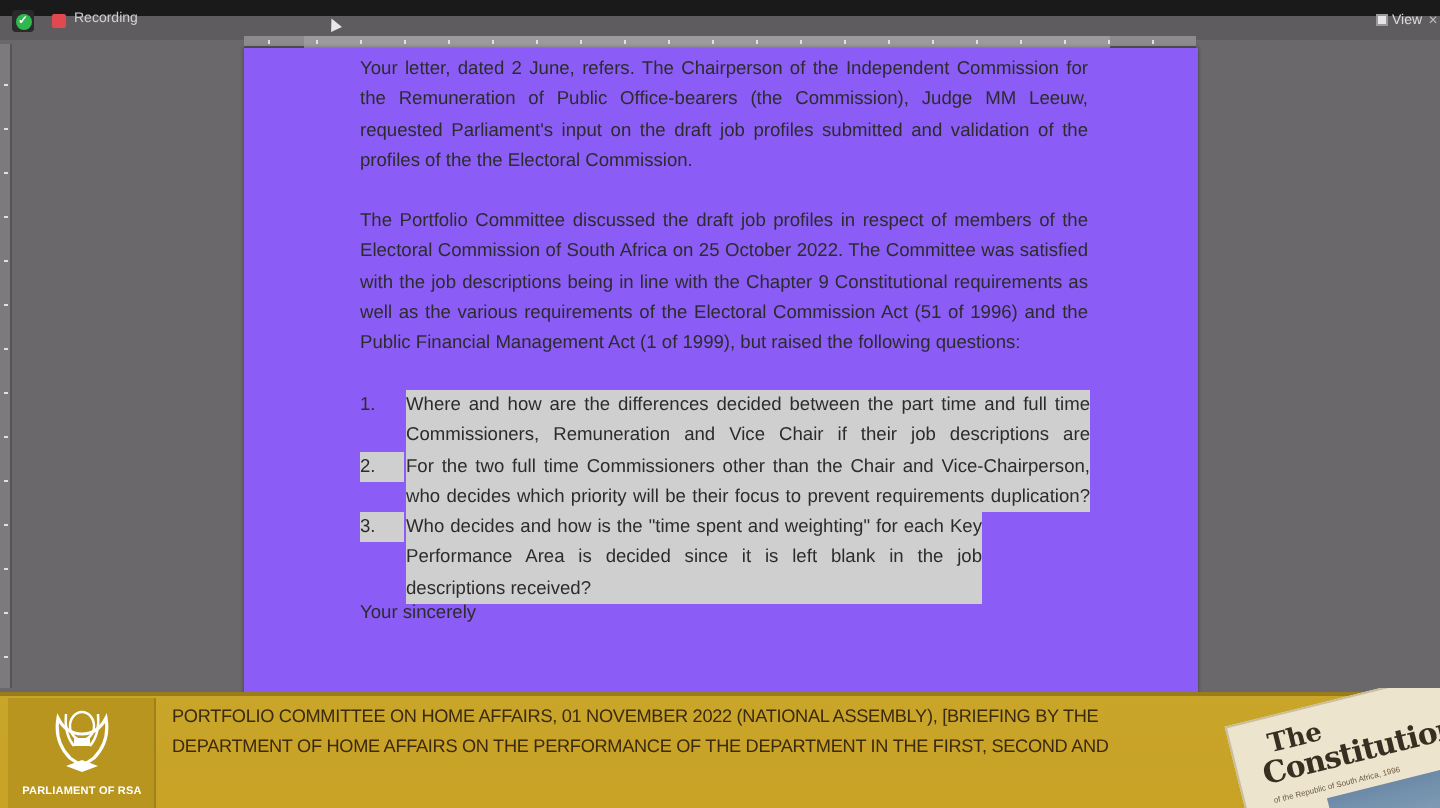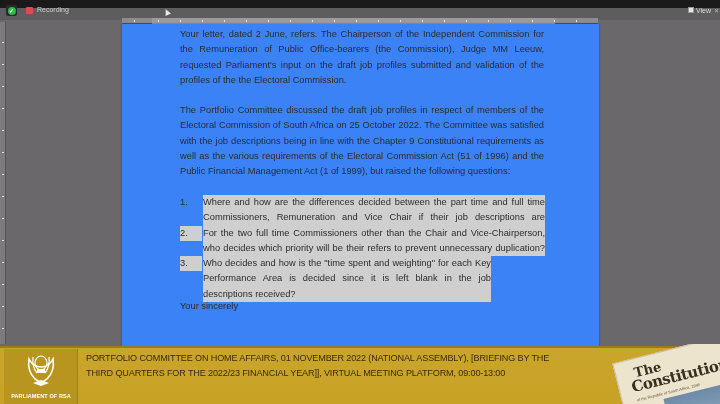--- a/index.html
+++ b/index.html
@@ -58,21 +58,21 @@
     .tick { position: absolute; top: 2px; width: 1px; height: 2px; background: #e0e0e0; }
     .vruler {
       position: absolute; left: 0px; top: 22px; width: 6px; height: 322px;
       background: #7c7a7c; border-right: 1px solid #555;
     }
     .vtick { position: absolute; left: 2px; width: 2px; height: 1px; background: #e0e0e0; }
 
     
     .page {
       position: absolute; left: 122px; top: 24px; width: 477px; height: 356px;
-      background: #3b82f6;
+      background: #8b5cf6;
       box-shadow: 0 0 2px rgba(0,0,0,0.4);
     }
     .doc-text {
       position: absolute; left: 58px; width: 364px;
       font-size: 9.3px; line-height: 15.3px; color: #2c2c2c;
       text-align: justify; text-align-last: left;
     }
     .p1 { top: 3px; }
     .p2 { top: 79px; }
     .list { position: absolute; left: 58px; top: 171px; width: 364px; }
@@ -201,21 +201,21 @@
 <div class="page">
   <p class="doc-text p1">Your letter, dated 2 June, refers. The Chairperson of the Independent Commission for the Remuneration of Public Office-bearers (the Commission), Judge MM Leeuw, requested Parliament's input on the draft job profiles submitted and validation of the profiles of the the Electoral Commission.</p>
   <p class="doc-text p2">The Portfolio Committee discussed the draft job profiles in respect of members of the Electoral Commission of South Africa on 25 October 2022. The Committee was satisfied with the job descriptions being in line with the Chapter 9 Constitutional requirements as well as the various requirements of the Electoral Commission Act (51 of 1996) and the Public Financial Management Act (1 of 1999), but raised the following questions:</p>
   <div class="list">
     <div class="li">
       <span class="li-num">1.</span>
       <span class="li-text">Where and how are the differences decided between the part time and full time Commissioners, Remuneration and Vice Chair if their job descriptions are identical?</span>
     </div>
     <div class="li">
       <span class="li-num hl">2.</span>
-      <span class="li-text">For the two full time Commissioners other than the Chair and Vice-Chairperson, who decides which priority will be their refers to prevent unnecessary duplication?</span>
+      <span class="li-text">For the two full time Commissioners other than the Chair and Vice-Chairperson, who decides which priority will be their focus to prevent requirements duplication?</span>
     </div>
     <div class="li">
       <span class="li-num hl">3.</span>
       <span class="li-text last">Who decides and how is the "time spent and weighting" for each Key Performance Area is decided since it is left blank in the job descriptions received?</span>
     </div>
   </div>
   <p class="closing">Your sincerely</p>
 </div>
 
 <div class="banner"></div>
@@ -226,21 +226,21 @@
     <path d="M8 4 Q7 14 12 20" fill="none" stroke="#fff" stroke-width="1.2"></path>
     <path d="M24 4 Q25 14 20 20" fill="none" stroke="#fff" stroke-width="1.2"></path>
     <ellipse cx="16" cy="10" rx="6" ry="7" fill="none" stroke="#fff" stroke-width="1.2"></ellipse>
     <rect x="12" y="16" width="8" height="4" fill="#fff"></rect>
     <path d="M8 30 L16 27 L24 30 L16 33Z" fill="#fff"></path>
   </svg>
   <span class="logo-label">PARLIAMENT OF RSA</span>
 </div>
 <div class="banner-text">
   <div>PORTFOLIO COMMITTEE ON HOME AFFAIRS, 01 NOVEMBER 2022 (NATIONAL ASSEMBLY), [BRIEFING BY THE</div>
-  <div>THIRD QUARTERS FOR THE 2022/23 FINANCIAL YEAR]], VIRTUAL MEETING PLATFORM, 09:00-13:00</div>
+  <div>DEPARTMENT OF HOME AFFAIRS ON THE PERFORMANCE OF THE DEPARTMENT IN THE FIRST, SECOND AND</div>
 </div>
 <div class="constitution">
   <div class="book">
     <span class="book-title-1">The</span>
     <span class="book-title-2">Constitution</span>
     <span class="book-sub">of the Republic of South Africa, 1996</span>
     <div class="book-photo"></div>
   </div>
 </div>
 

